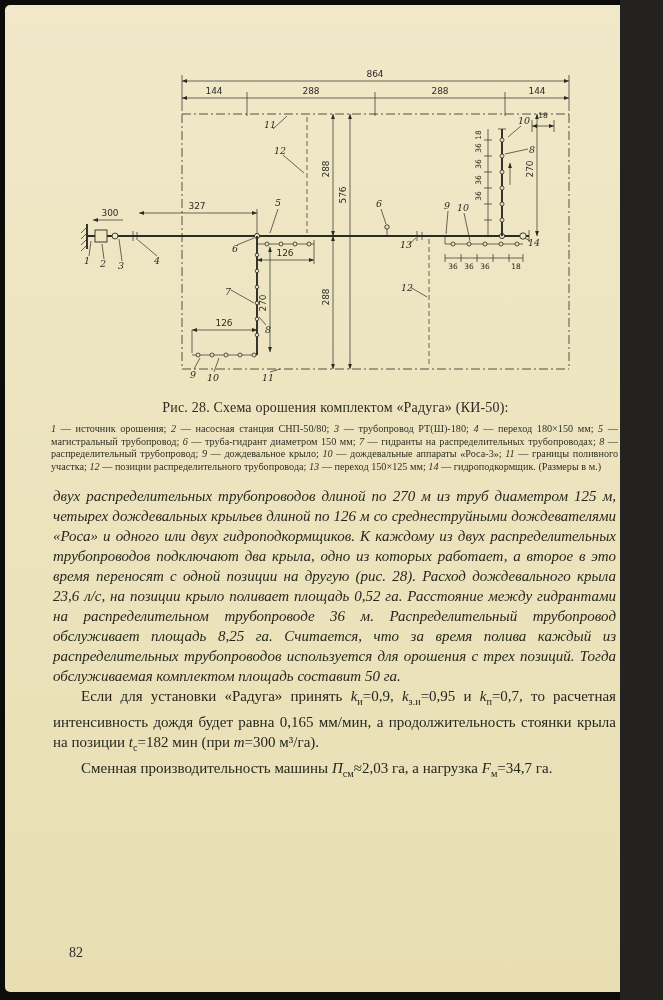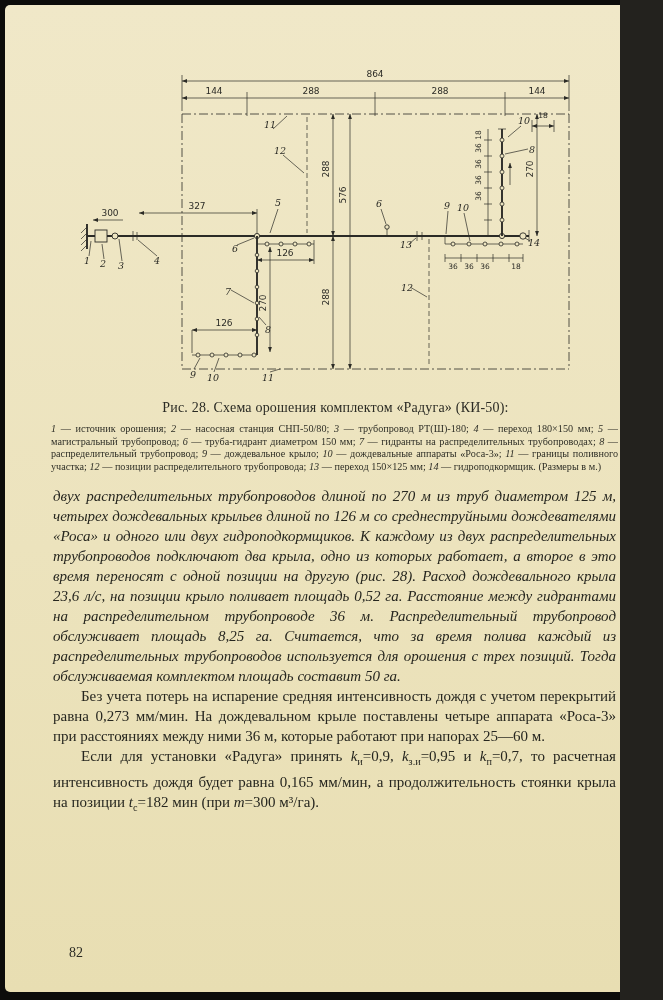--- a/index.html
+++ b/index.html
@@ -259,19 +259,19 @@
           <text class="co" x="457" y="189" text-anchor="middle">14</text>
         </g>
       </svg>
 
       <div class="caption">Рис. 28. Схема орошения комплектом «Радуга» (КИ-50):</div>
       <div class="legend"><i>1</i> — источник орошения; <i>2</i> — насосная станция СНП-50/80; <i>3</i> — трубопровод РТ(Ш)-180; <i>4</i> — переход 180×150 мм; <i>5</i> — магистральный трубопровод; <i>6</i> — труба-гидрант диаметром 150 мм; <i>7</i> — гидранты на распределительных трубопроводах; <i>8</i> — распределительный трубопровод; <i>9</i> — дождевальное крыло; <i>10</i> — дождевальные аппараты «Роса-3»; <i>11</i> — границы поливного участка; <i>12</i> — позиции распределительного трубопровода; <i>13</i> — переход 150×125 мм; <i>14</i> — гидроподкормщик. (Размеры в м.)</div>
     </div>
 
     <div class="bodytext">
       <p class="noindent">двух распределительных трубопроводов длиной по 270 м из труб диаметром 125 м, четырех дождевальных крыльев длиной по 126 м со среднеструйными дождевателями «Роса» и одного или двух гидроподкормщиков. К каждому из двух распределительных трубопроводов подключают два крыла, одно из которых работает, а второе в это время переносят с одной позиции на другую (рис. 28). Расход дождевального крыла 23,6 л/с, на позиции крыло поливает площадь 0,52 га. Расстояние между гидрантами на распределительном трубопроводе 36 м. Распределительный трубопровод обслуживает площадь 8,25 га. Считается, что за время полива каждый из распределительных трубопроводов используется для орошения с трех позиций. Тогда обслуживаемая комплектом площадь составит 50 га.</p>
-      <p>Без учета потерь на испарение средняя интенсивность дождя с учетом перекрытий равна 0,273 мм/мин. На дождевальном крыле поставлены четыре аппарата «Роса-3» при расстояниях между ними 36 м, которые работают при напорах 25—60 м.</p>
       <p>Если для установки «Радуга» принять <i>k</i><sub>и</sub>=0,9, <i>k</i><sub>з.и</sub>=0,95 и <i>k</i><sub>п</sub>=0,7, то расчетная интенсивность дождя будет равна 0,165 мм/мин, а продолжительность стоянки крыла на позиции <i>t</i><sub>с</sub>=182 мин (при <i>m</i>=300 м³/га).</p>
+      <p>Сменная производительность машины <i>П</i><sub>см</sub>≈2,03 га, а нагрузка <i>F</i><sub>м</sub>=34,7 га.</p>
     </div>
 
     <div class="pagenum">82</div>
   </div>
 </div>
 
 </body></html>

